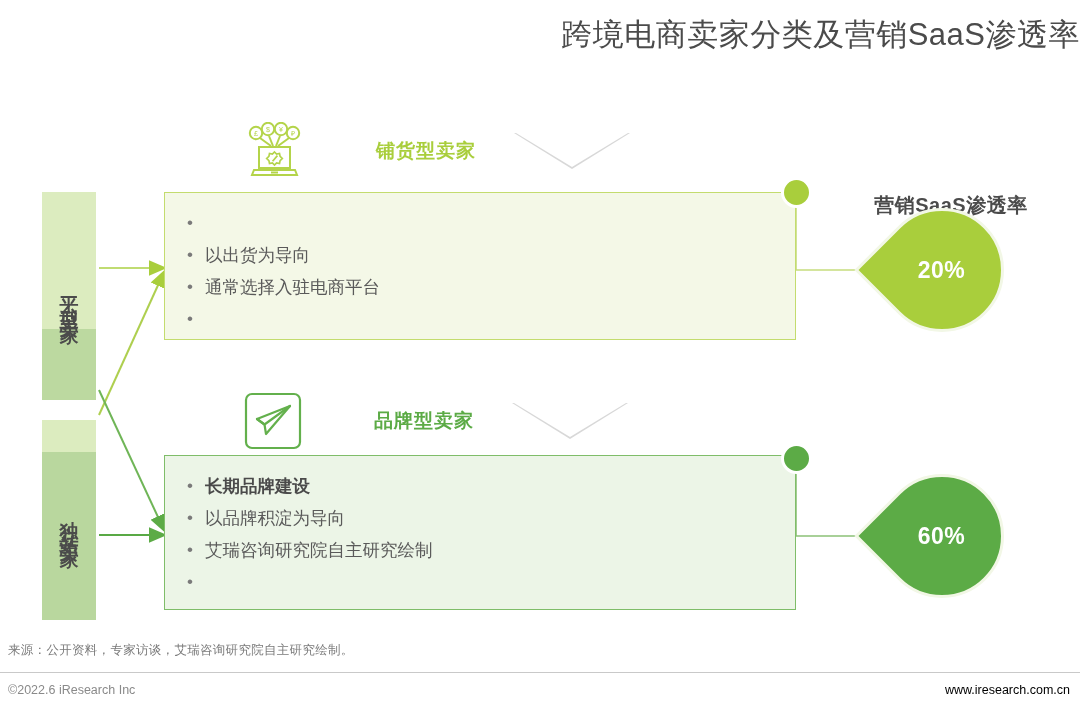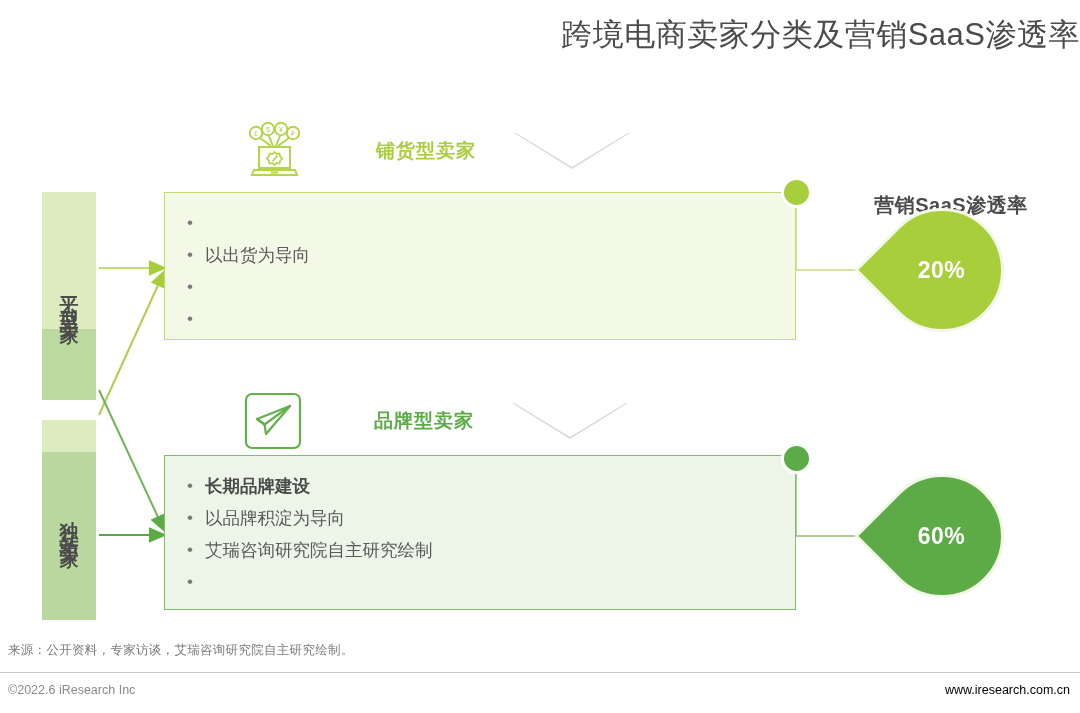--- a/index.html
+++ b/index.html
@@ -288,20 +288,21 @@
   <div class="content-box" style="left:164px; top:192px; width:632px; height:148px; border-color:#c3dc6e; background:#f4f8e7;">
     <div class="bullet-line strong">
       <span class="dot">•</span>
     </div>
     <div class="bullet-line">
       <span class="dot">•</span>
       <span class="txt">以出货为导向</span>
     </div>
     <div class="bullet-line">
       <span class="dot">•</span>
+      <span class="txt">通常选择入驻电商平台</span>
     </div>
     <div class="bullet-line">
       <span class="dot">•</span>
     </div>
   </div>
 
   <div class="sec-header" style="left:242px; top:390px;">
     <div class="sec-icon">
       <svg width="58" height="58" viewBox="0 0 58 58">
         <rect x="2" y="2" width="54" height="54" rx="6" ry="6" fill="none" stroke="#63b04c" stroke-width="2.2"></rect>

